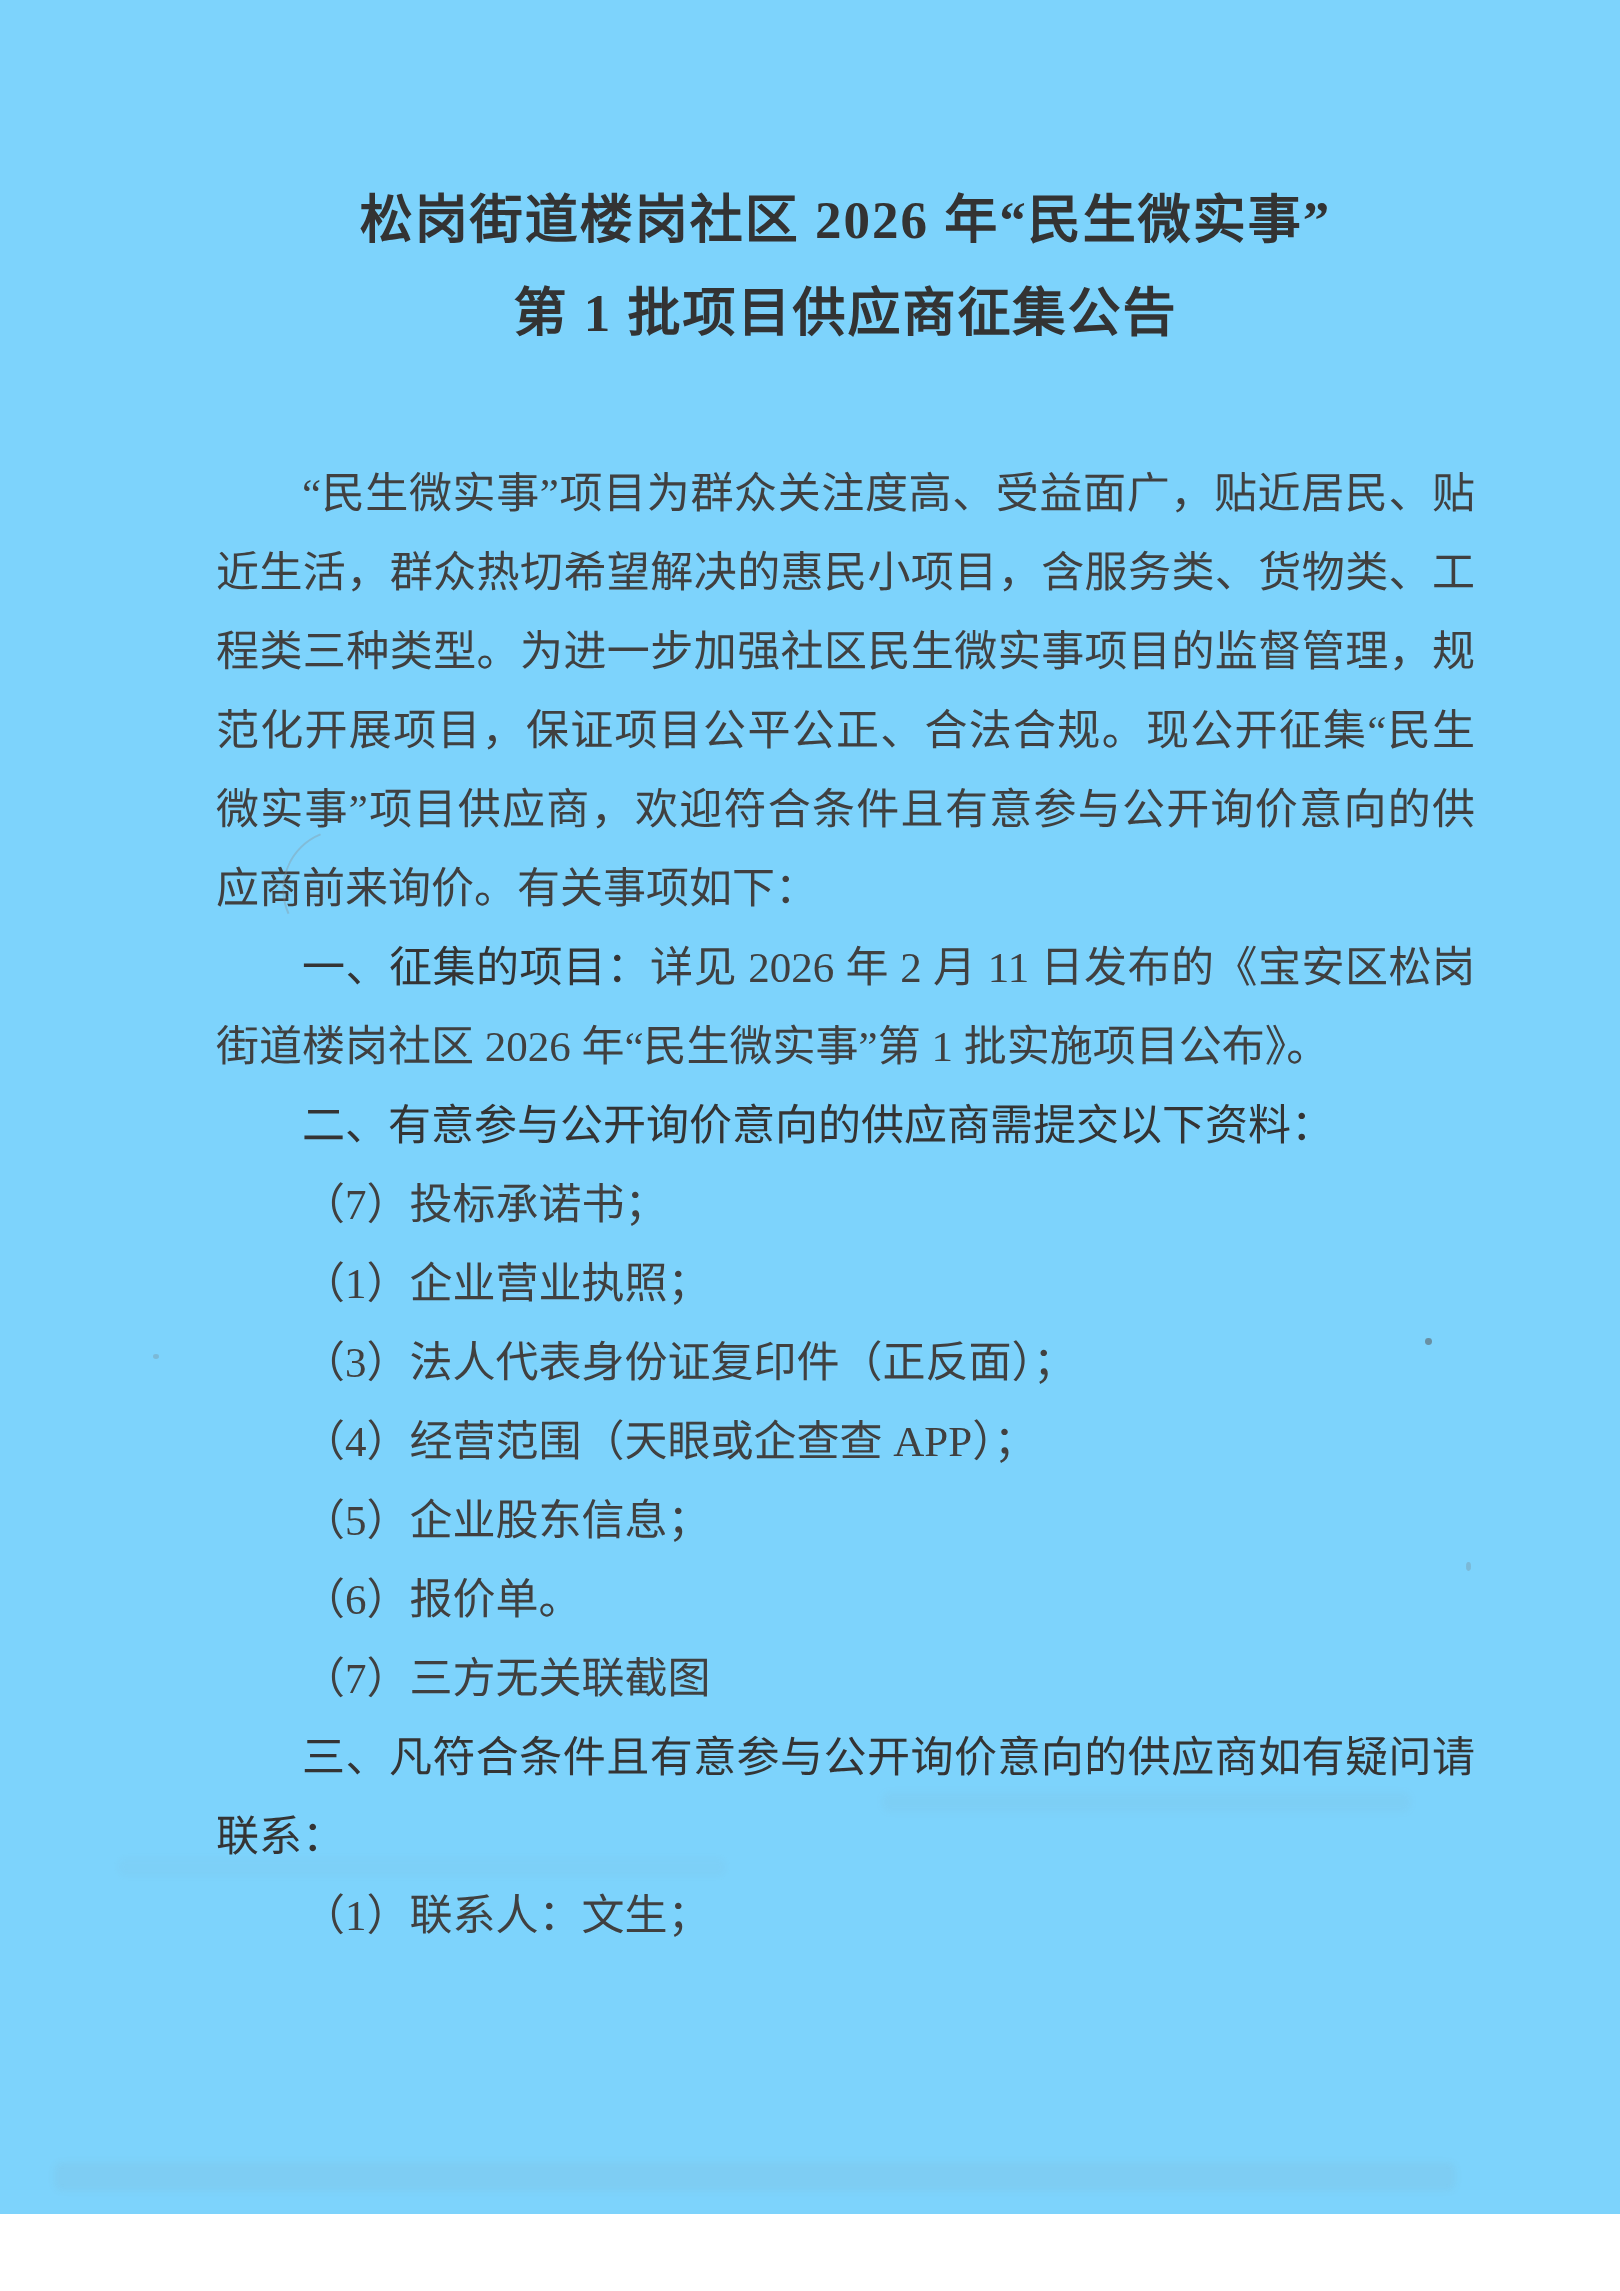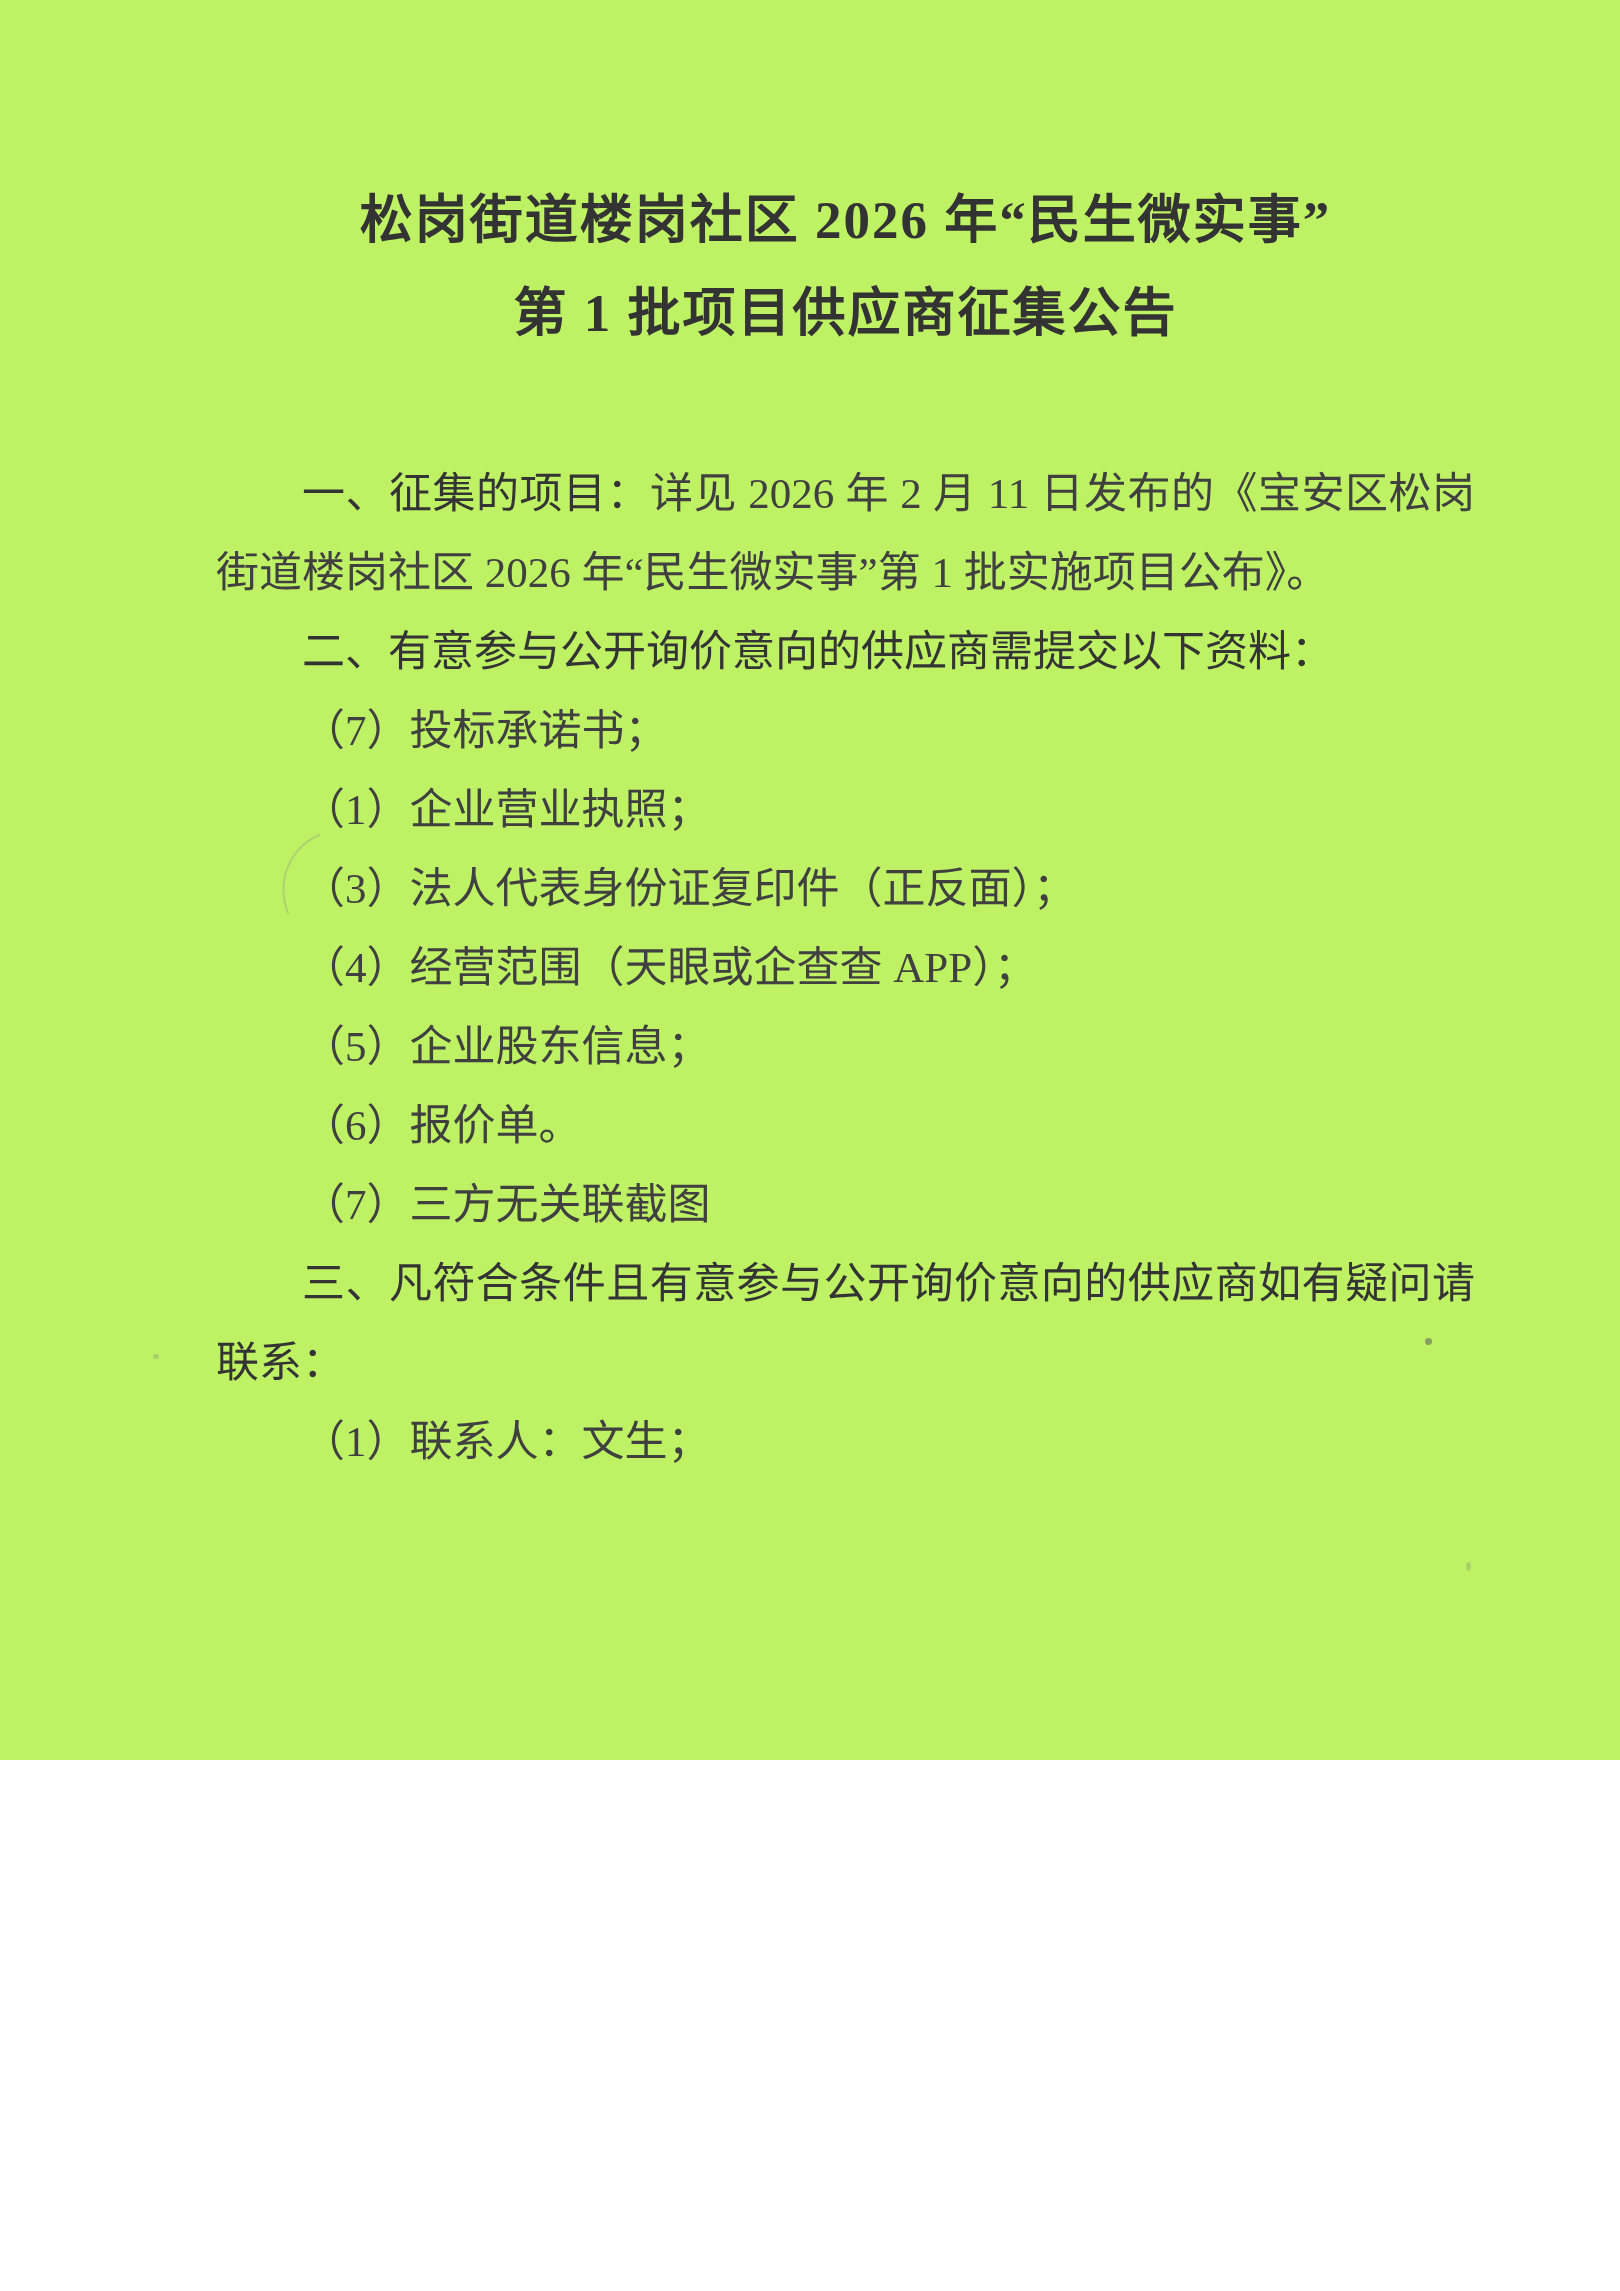--- a/index.html
+++ b/index.html
@@ -3,22 +3,22 @@
 <meta charset="utf-8">
 <style>
   html, body {
     margin: 0;
     padding: 0;
     background: #ffffff;
   }
   .page {
     position: relative;
     width: 1620px;
-    height: 1760px;
-    background: #bef264;
+    height: 2214px;
+    background: #7dd3fc;
     overflow: hidden;
     font-family: "Liberation Serif", "DejaVu Serif", serif;
     color: #3d3d3d;
   }
   .content {
     position: absolute;
     left: 216px;
     top: 0;
     width: 1259px;
   }
@@ -100,20 +100,21 @@
 
   <div class="content">
 
     <div class="doc-title">
       <div>松岗街道楼岗社区 2026 年“民生微实事”</div>
       <div>第 1 批项目供应商征集公告</div>
     </div>
 
     <div class="body-text">
 
+      <p class="indent">“民生微实事”项目为群众关注度高、受益面广，贴近居民、贴近生活，群众热切希望解决的惠民小项目，含服务类、货物类、工程类三种类型。为进一步加强社区民生微实事项目的监督管理，规范化开展项目，保证项目公平公正、合法合规。现公开征集“民生微实事”项目供应商，欢迎符合条件且有意参与公开询价意向的供应商前来询价。有关事项如下：</p>
 
       <p class="indent"><span class="bold">一、征集的项目：</span><span>详见 2026 年 2 月 11 日发布的《宝安区松岗街道楼岗社区 2026 年“民生微实事”第 1 批实施项目公布》。</span></p>
 
       <p class="indent bold">二、有意参与公开询价意向的供应商需提交以下资料：</p>
 
       <p class="indent">（7）投标承诺书；</p>
       <p class="indent">（1）企业营业执照；</p>
       <p class="indent">（3）法人代表身份证复印件（正反面）；</p>
       <p class="indent">（4）经营范围（天眼或企查查 APP）；</p>
       <p class="indent">（5）企业股东信息；</p>

